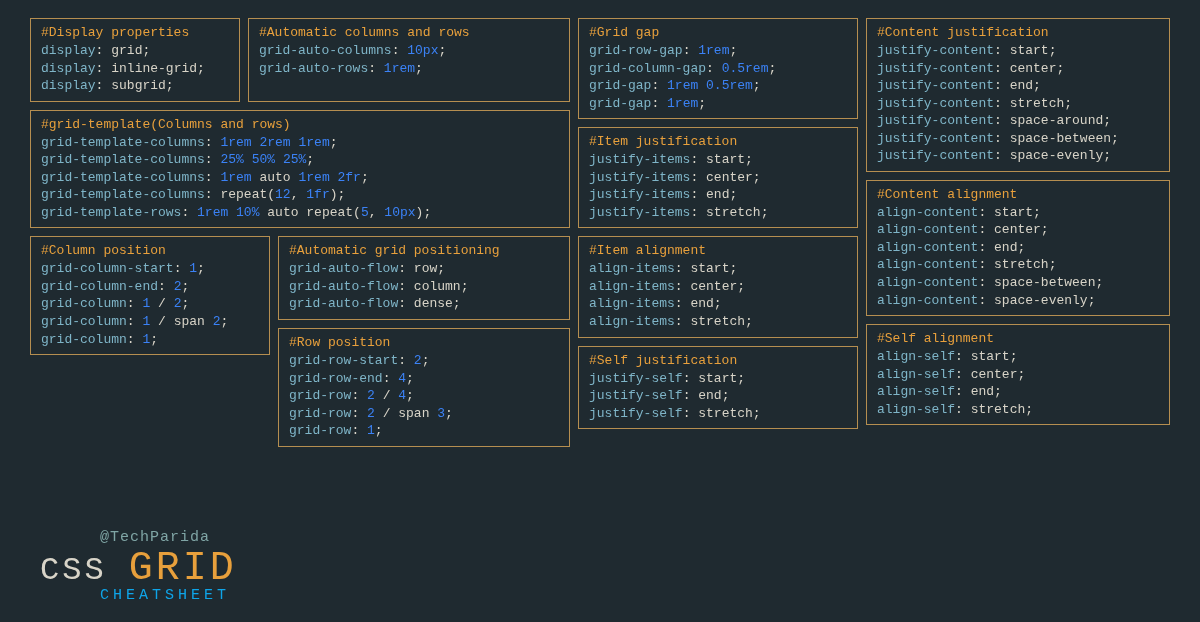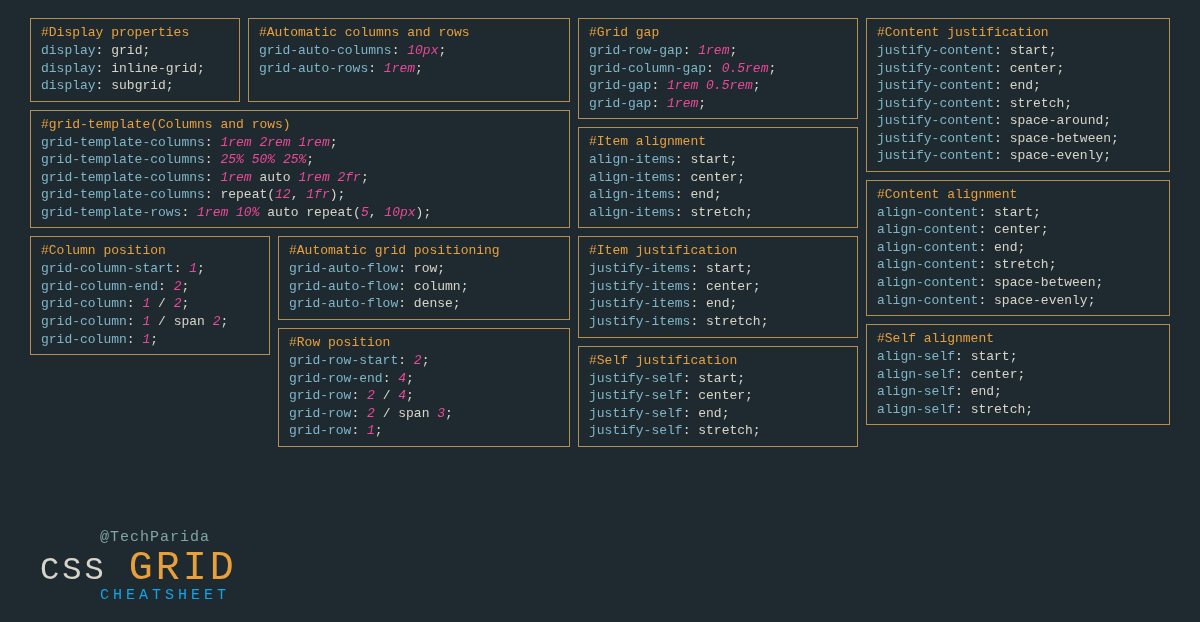--- a/index.html
+++ b/index.html
@@ -17,21 +17,21 @@
   .col { display:flex; flex-direction:column; gap:8px; }
   .row { display:flex; gap:8px;justify-content:center; }
   .card {
     border:1px solid #b58e50;
     padding:6px 10px 6px 10px;
   }
   .hdr { color:#e8a03c; margin-bottom:2px; }
   .line { white-space:pre; line-height:1.35; }
   .prop { color:#7fb5c8; }
   .val  { color:#d8d4c8; }
-  .num  { color:#ec4899;font-style:italic; }
+  .num  { color:#3b82f6; }
   .semi { color:#d8d4c8; }
   .branding {
     margin-top:auto;
     padding:6px 0 0 10px;
     text-align:left;
   }
   .handle { color:#7fa5a5; font-size:15px; letter-spacing:1px; margin-left:60px;}
   .title-css { color:#d8d4c8; font-size:32px; letter-spacing:3px; font-weight:400;}
   .title-grid{ color:#e8a03c; font-size:40px; letter-spacing:3px; font-weight:400;}
   .subtitle  { color:#0ea5e9; font-size:15px; letter-spacing:4px; margin-left:60px; margin-top:-4px;}
@@ -102,37 +102,36 @@
 
   <div class="col" style="flex:0 0 280px">
     <div class="card">
         <div class="hdr">#Grid gap</div>
         <div class="line"><span class="prop">grid-row-gap</span><span class="semi">:</span><span class="num"> 1rem</span><span class="semi">;</span></div>
         <div class="line"><span class="prop">grid-column-gap</span><span class="semi">:</span><span class="num"> 0.5rem</span><span class="semi">;</span></div>
         <div class="line"><span class="prop">grid-gap</span><span class="semi">:</span><span class="num"> 1rem</span><span class="num"> 0.5rem</span><span class="semi">;</span></div>
         <div class="line"><span class="prop">grid-gap</span><span class="semi">:</span><span class="num"> 1rem</span><span class="semi">;</span></div>
       </div>
     <div class="card">
+        <div class="hdr">#Item justification</div>
+        <div class="line"><span class="prop">justify-items</span><span class="semi">:</span><span class="val"> start</span><span class="semi">;</span></div>
+        <div class="line"><span class="prop">justify-items</span><span class="semi">:</span><span class="val"> center</span><span class="semi">;</span></div>
+        <div class="line"><span class="prop">justify-items</span><span class="semi">:</span><span class="val"> end</span><span class="semi">;</span></div>
+        <div class="line"><span class="prop">justify-items</span><span class="semi">:</span><span class="val"> stretch</span><span class="semi">;</span></div>
+      </div>
+    <div class="card">
         <div class="hdr">#Item alignment</div>
         <div class="line"><span class="prop">align-items</span><span class="semi">:</span><span class="val"> start</span><span class="semi">;</span></div>
         <div class="line"><span class="prop">align-items</span><span class="semi">:</span><span class="val"> center</span><span class="semi">;</span></div>
         <div class="line"><span class="prop">align-items</span><span class="semi">:</span><span class="val"> end</span><span class="semi">;</span></div>
         <div class="line"><span class="prop">align-items</span><span class="semi">:</span><span class="val"> stretch</span><span class="semi">;</span></div>
       </div>
     <div class="card">
-        <div class="hdr">#Item justification</div>
-        <div class="line"><span class="prop">justify-items</span><span class="semi">:</span><span class="val"> start</span><span class="semi">;</span></div>
-        <div class="line"><span class="prop">justify-items</span><span class="semi">:</span><span class="val"> center</span><span class="semi">;</span></div>
-        <div class="line"><span class="prop">justify-items</span><span class="semi">:</span><span class="val"> end</span><span class="semi">;</span></div>
-        <div class="line"><span class="prop">justify-items</span><span class="semi">:</span><span class="val"> stretch</span><span class="semi">;</span></div>
-      </div>
-    <div class="card">
         <div class="hdr">#Self justification</div>
         <div class="line"><span class="prop">justify-self</span><span class="semi">:</span><span class="val"> start</span><span class="semi">;</span></div>
-        <div class="line"><span class="prop">justify-self</span><span class="semi">:</span><span class="val"> center</span><span class="semi">;</span></div>
         <div class="line"><span class="prop">justify-self</span><span class="semi">:</span><span class="val"> end</span><span class="semi">;</span></div>
         <div class="line"><span class="prop">justify-self</span><span class="semi">:</span><span class="val"> stretch</span><span class="semi">;</span></div>
       </div>
   </div>
 
   <div class="col" style="flex:1">
     <div class="card">
         <div class="hdr">#Content justification</div>
         <div class="line"><span class="prop">justify-content</span><span class="semi">:</span><span class="val"> start</span><span class="semi">;</span></div>
         <div class="line"><span class="prop">justify-content</span><span class="semi">:</span><span class="val"> center</span><span class="semi">;</span></div>

